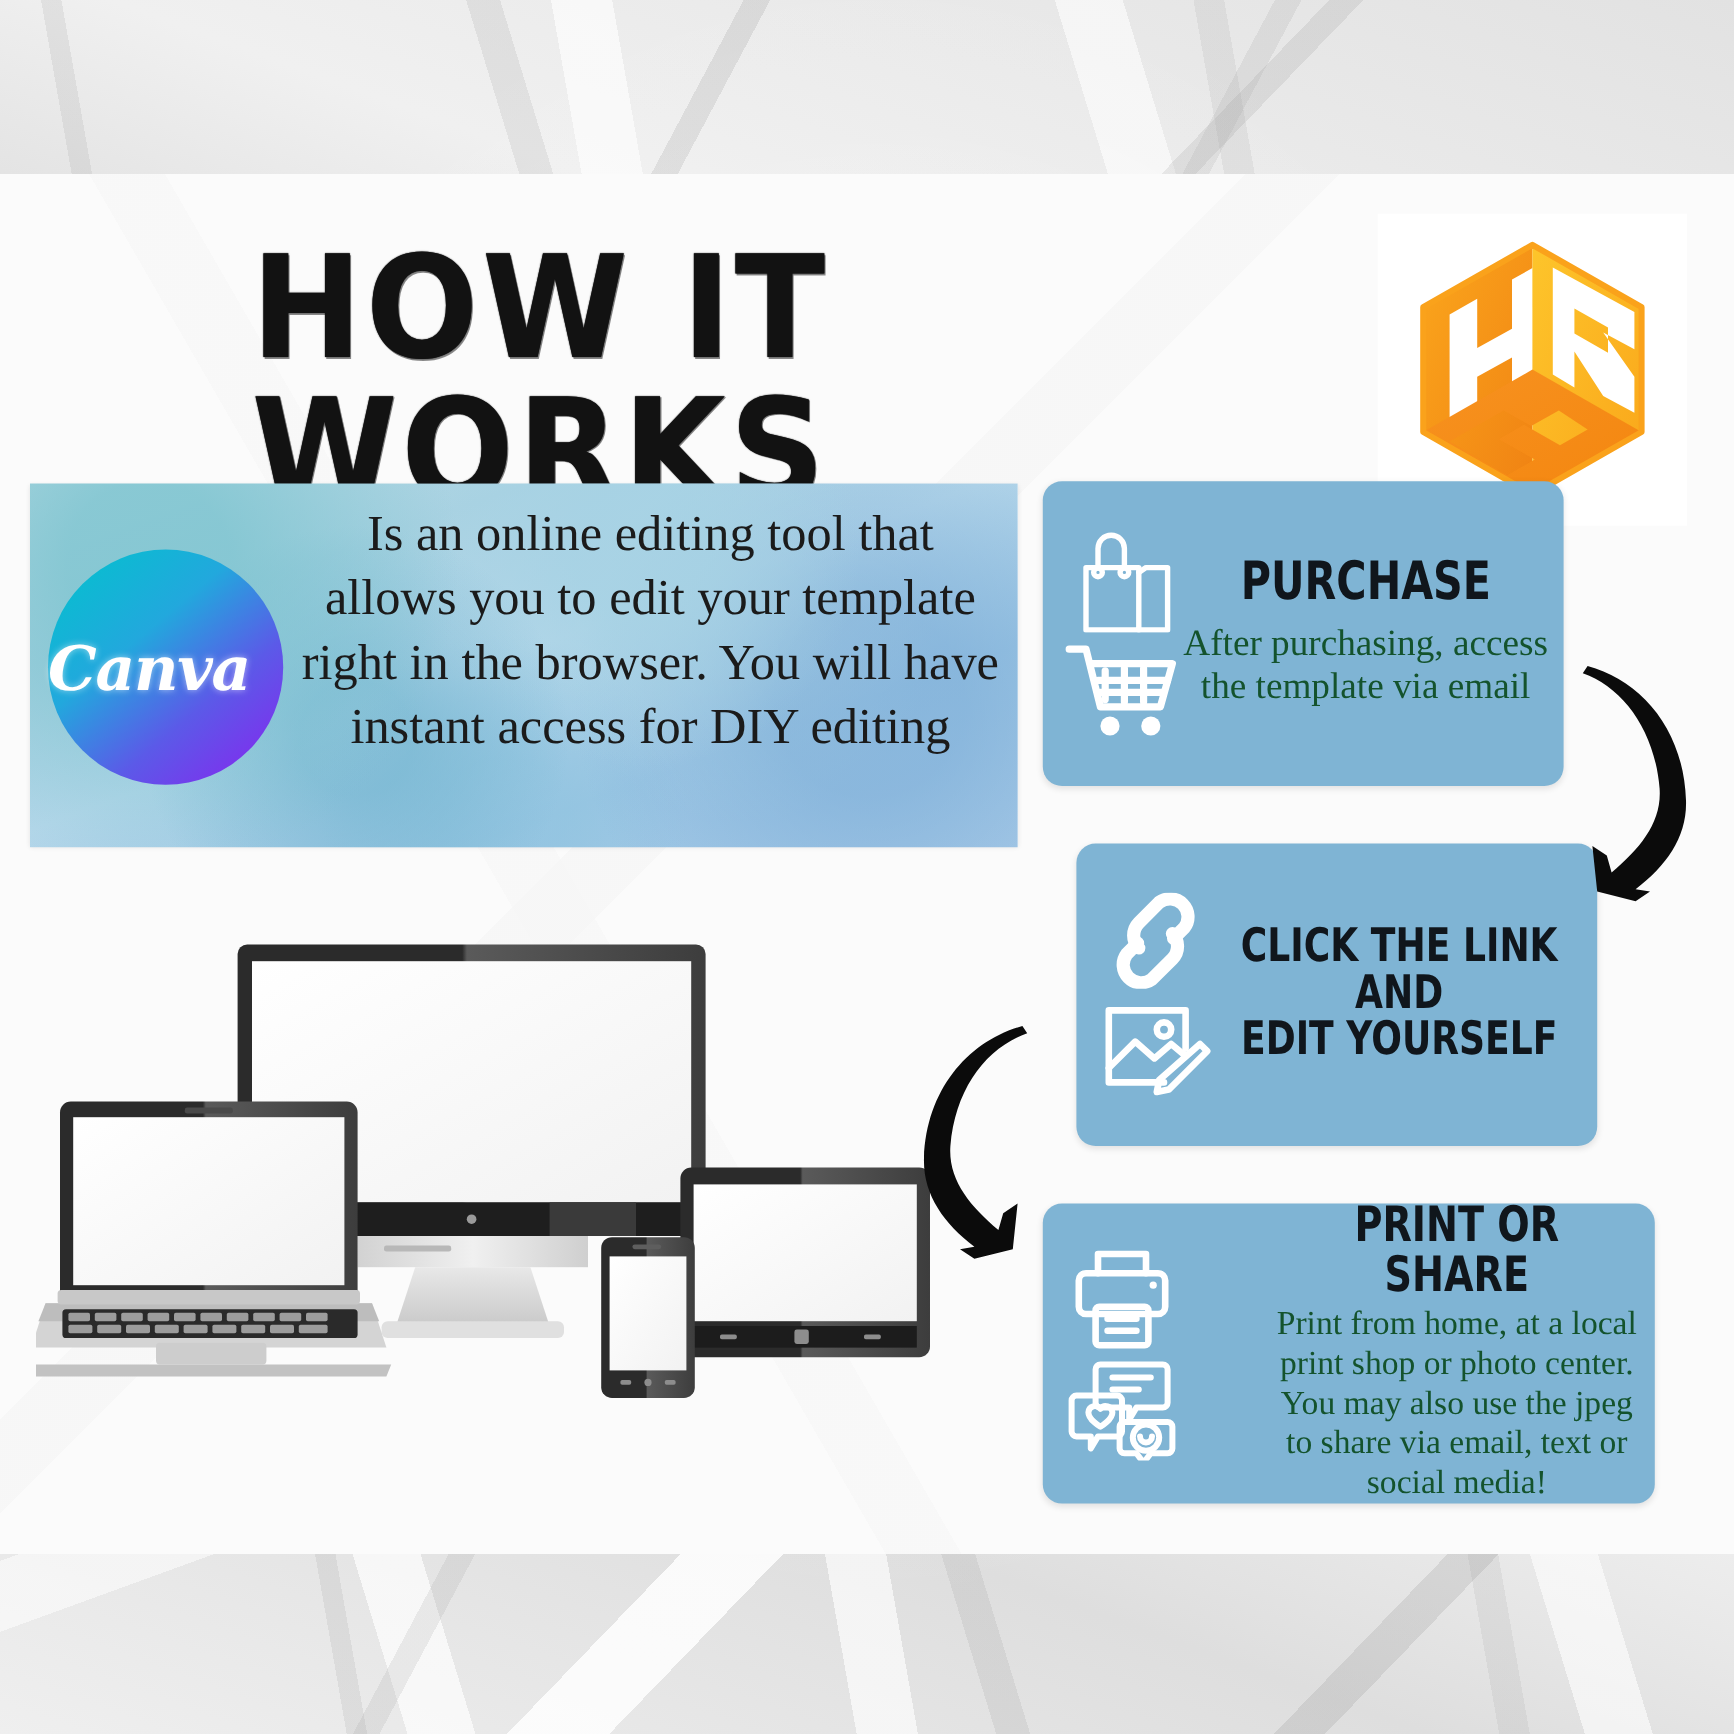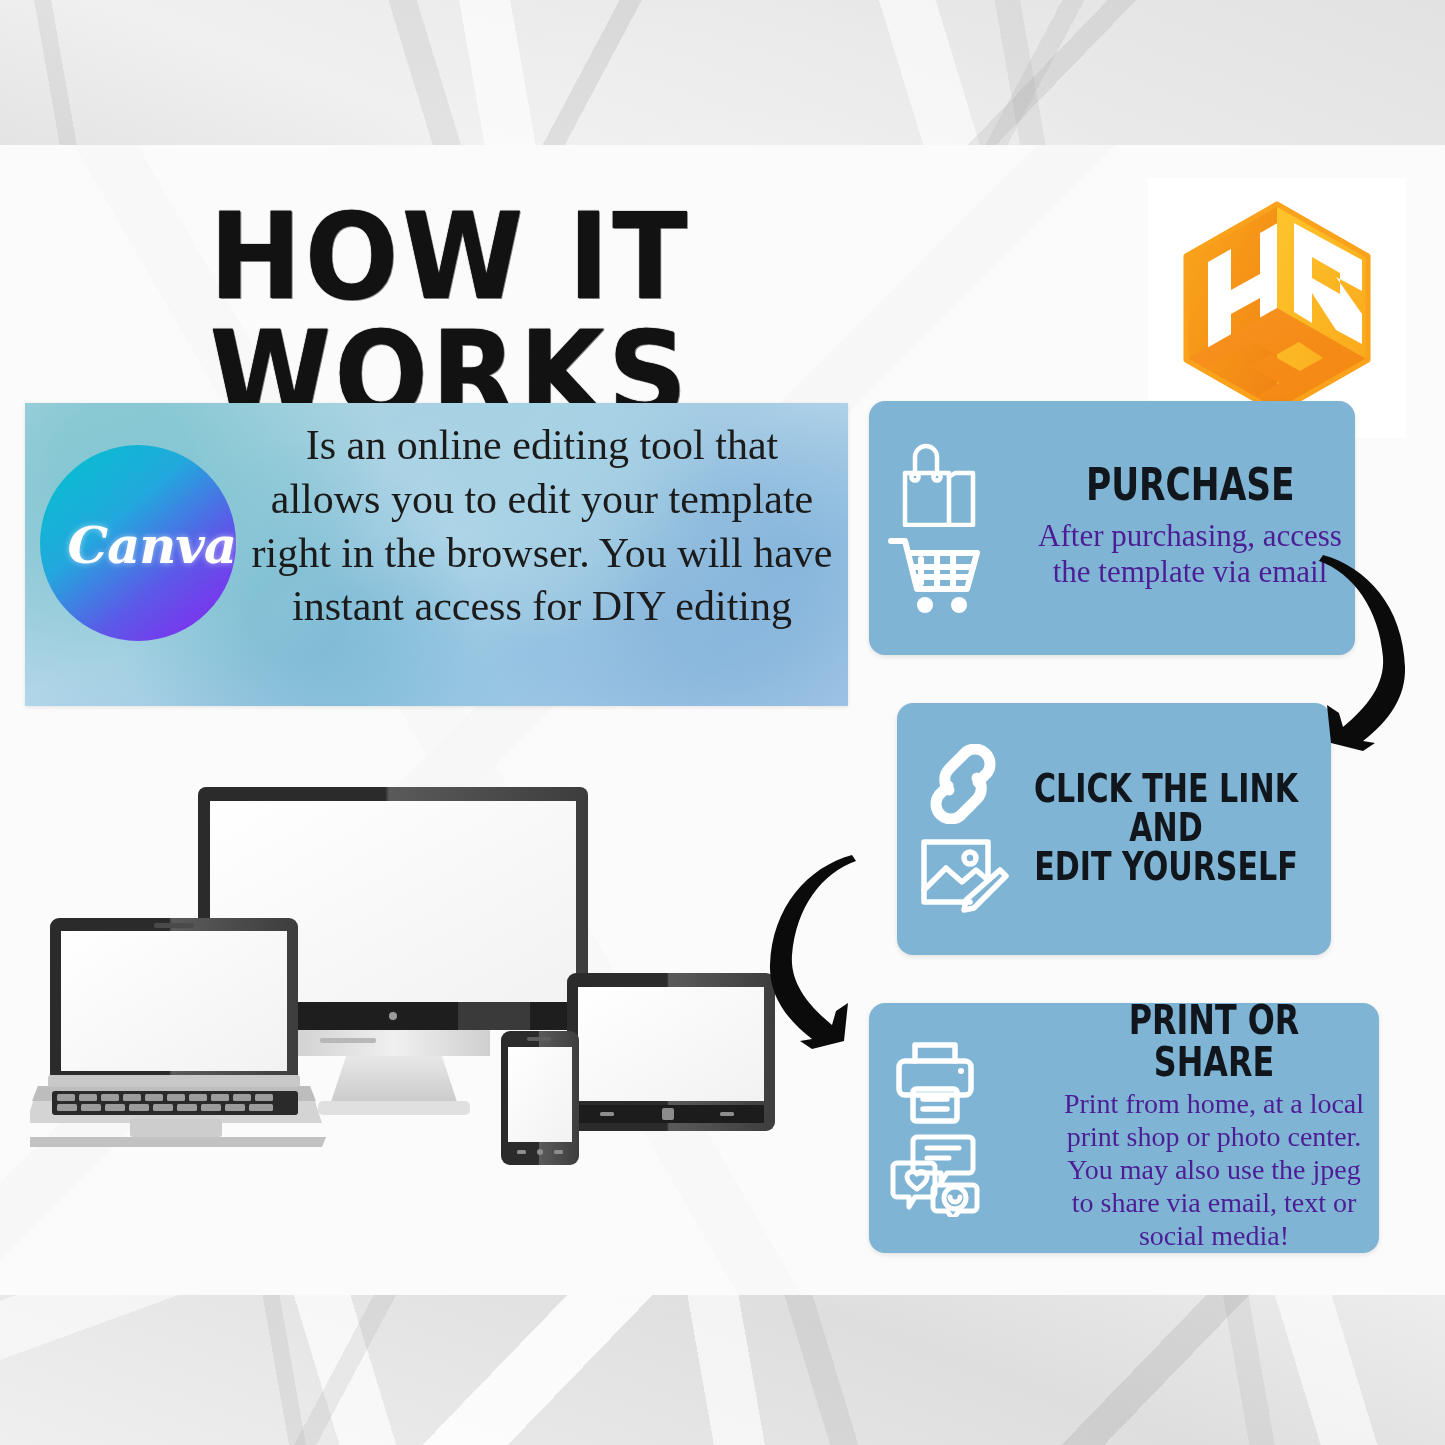--- a/index.html
+++ b/index.html
@@ -65,24 +65,24 @@
       radial-gradient(circle at 12% 22%, rgba(122,195,206,.75) 0 9%, rgba(122,195,206,0) 34%),
       radial-gradient(circle at 33% 70%, rgba(108,178,205,.6) 0 8%, rgba(108,178,205,0) 30%),
       radial-gradient(circle at 62% 18%, rgba(166,210,228,.8) 0 10%, rgba(166,210,228,0) 32%),
       radial-gradient(circle at 85% 60%, rgba(120,170,214,.55) 0 11%, rgba(120,170,214,0) 34%),
       radial-gradient(circle at 48% 92%, rgba(143,196,223,.6) 0 10%, rgba(143,196,223,0) 30%),
       radial-gradient(circle at 72% 40%, rgba(180,216,232,.55) 0 8%, rgba(180,216,232,0) 26%),
       linear-gradient(160deg, #b9dbe5 0%, #a9d2e2 25%, #b5d7ea 48%, #9cc6e4 72%, #a9cbe8 100%);
     box-shadow:0 1px 4px rgba(0,0,0,.10);
   }
   #canva-logo{
-    position:absolute; left:15px; top:42px; width:196px; height:196px;
+    position:absolute; left:15px; top:55px; width:196px; height:196px;
     border-radius:50%;
     background:linear-gradient(140deg, #00c4cc 0%, #22a8dd 38%, #5b5ae8 66%, #8b20f0 100%);
-    display:flex; align-items:center; justify-content:flex-end;
+    display:flex; align-items:center; justify-content:flex-start;
   }
   #canva-wordmark{
     font-family:"DejaVu Serif", serif;
     font-style:italic; font-weight:bold;
     font-size:51px; color:#ffffff;
     letter-spacing:-1px;
     text-shadow:0 0 6px rgba(255,255,255,.55);
     transform:translateY(2px);
   }
   #canva-text{
@@ -98,21 +98,21 @@
   #devices svg{ display:block; width:100%; height:100%; }
 
   
   .card{
     position:absolute;
     background:#7fb4d4;
     border-radius:16px;
     box-shadow:0 2px 5px rgba(0,0,0,.10);
     overflow:hidden;
   }
-  #card-purchase { left:869px; top:401px; width:486px; height:254px; }
+  #card-purchase { left:869px; top:401px; width:434px; height:254px; }
   #card-edit     { left:869px; top:703px; width:434px; height:252px;margin-left:28px; }
   #card-print    { left:869px; top:1003px; width:510px; height:250px; }
 
   .card-icons{
     position:absolute; left:14px; top:0; width:104px; height:100%;
     display:flex; flex-direction:column; align-items:center; justify-content:center;
     gap:6px;
   }
   .card-icons svg{ display:block; }
   .card-body{
@@ -129,21 +129,21 @@
     color:#10161c;
     text-align:center;
     transform:scaleX(.86) scaleY(1.1);
     transform-origin:center center;
     white-space:pre-line;
   }
   .card-desc{
     font-family:"Liberation Serif", serif;
     font-size:29px;
     line-height:1.18;
-    color:#4c1d95;
+    color:#14532d;
     text-align:center;
     margin-top:8px;
   }
   #card-purchase .card-title{ font-size:40px; }
   #card-purchase .card-desc{ font-size:31px; margin-top:12px; }
   #card-print .card-title{ font-size:37px; }
   #card-print .card-desc{ font-size:28px; }
 
   
   .arrow{ position:absolute; }

